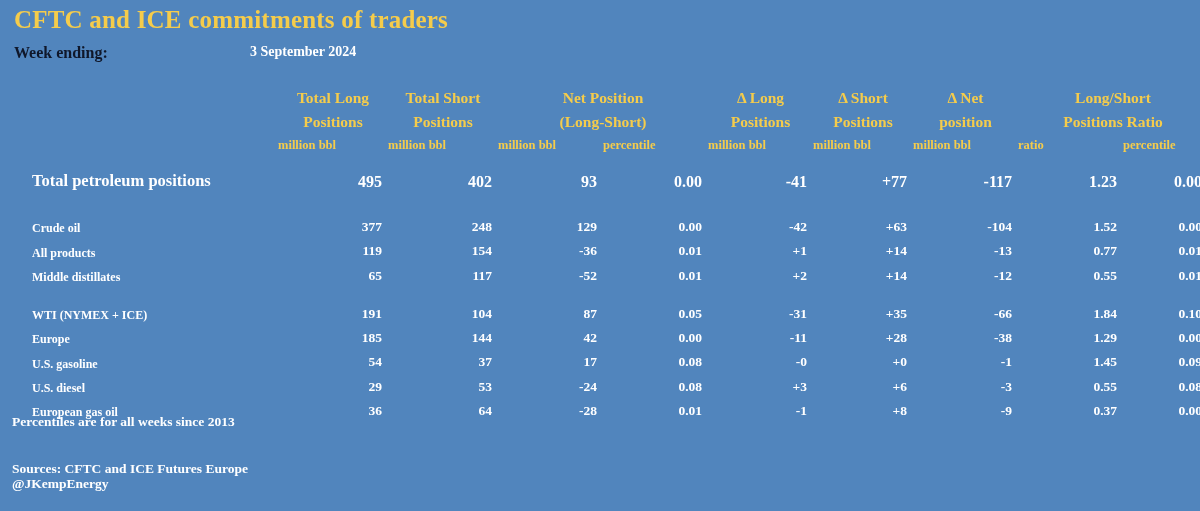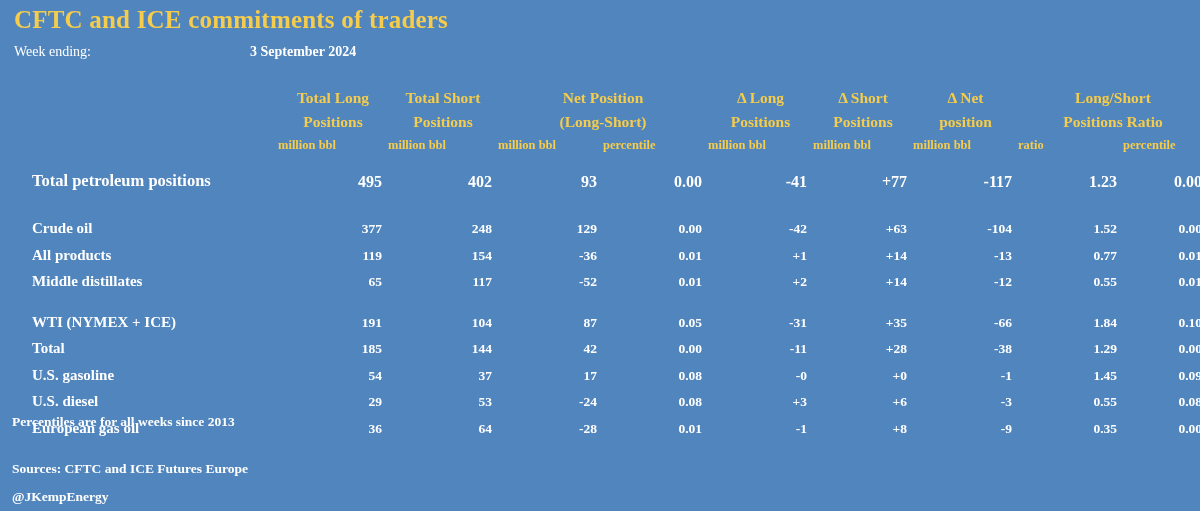--- a/index.html
+++ b/index.html
@@ -26,23 +26,23 @@
     top: 6px;
     font-size: 25px;
     font-weight: bold;
     color: #f5cc4b;
     letter-spacing: 0.2px;
   }
   .week-label {
     position: absolute;
     left: 14px;
     top: 44px;
-    font-size: 14px;
-    font-weight: normal;
-    color: #ffffff;
+    font-size: 16px;
+    font-weight: bold;
+    color: #0f172a;
   }
   .week-value {
     position: absolute;
     left: 250px;
     top: 44px;
     font-size: 14px;
     font-weight: bold;
     color: #ffffff;
   }
 
@@ -69,21 +69,21 @@
   }
   .hdr-unit {
     color: #f5cc4b;
     font-size: 12.5px;
     font-weight: bold;
     padding-bottom: 10px !important;
     padding-right: 6px !important;
   }
   .row-label {
     text-align: left;
-    font-size: 15px;
+    font-size: 12px;
     font-weight: bold;
     color: #ffffff;
     padding-left: 4px !important;
   }
   .row-label.total {
     font-size: 16.5px;
   }
   .num {
     text-align: right;
     font-size: 13.5px;
@@ -115,21 +115,21 @@
     top: 415px;
     font-size: 13.5px;
     font-weight: bold;
     color: #ffffff;
     line-height: 1.1;
   }
   .footnotes .note-main {
     margin-bottom: 32px;
   }
   .footnotes .note-src {
-    margin-bottom: 13px;
+    margin-bottom: 0;
   }
 </style>
 </head>
 <body>
 
 <div class="page">
 
   <div class="title">CFTC and ICE commitments of traders</div>
   <div class="week-label">Week ending:</div>
   <div class="week-value">3 September 2024</div>
@@ -254,21 +254,21 @@
           <td class="num">104</td>
           <td class="num">87</td>
           <td class="num">0.05</td>
           <td class="num">-31</td>
           <td class="num">+35</td>
           <td class="num">-66</td>
           <td class="num">1.84</td>
           <td class="num">0.10</td>
         </tr>
         <tr class="data-row">
-          <td class="row-label">Total</td>
+          <td class="row-label">Europe</td>
           <td class="num">185</td>
           <td class="num">144</td>
           <td class="num">42</td>
           <td class="num">0.00</td>
           <td class="num">-11</td>
           <td class="num">+28</td>
           <td class="num">-38</td>
           <td class="num">1.29</td>
           <td class="num">0.00</td>
         </tr>
@@ -298,21 +298,21 @@
         </tr>
         <tr class="data-row">
           <td class="row-label">European gas oil</td>
           <td class="num">36</td>
           <td class="num">64</td>
           <td class="num">-28</td>
           <td class="num">0.01</td>
           <td class="num">-1</td>
           <td class="num">+8</td>
           <td class="num">-9</td>
-          <td class="num">0.35</td>
+          <td class="num">0.37</td>
           <td class="num">0.00</td>
         </tr>
       </tbody>
   </table>
 
   <div class="footnotes">
     <div class="note-main">Percentiles are for all weeks since 2013</div>
     <div class="note-src">Sources: CFTC and ICE Futures Europe</div>
     <div class="note-handle">@JKempEnergy</div>
   </div>

